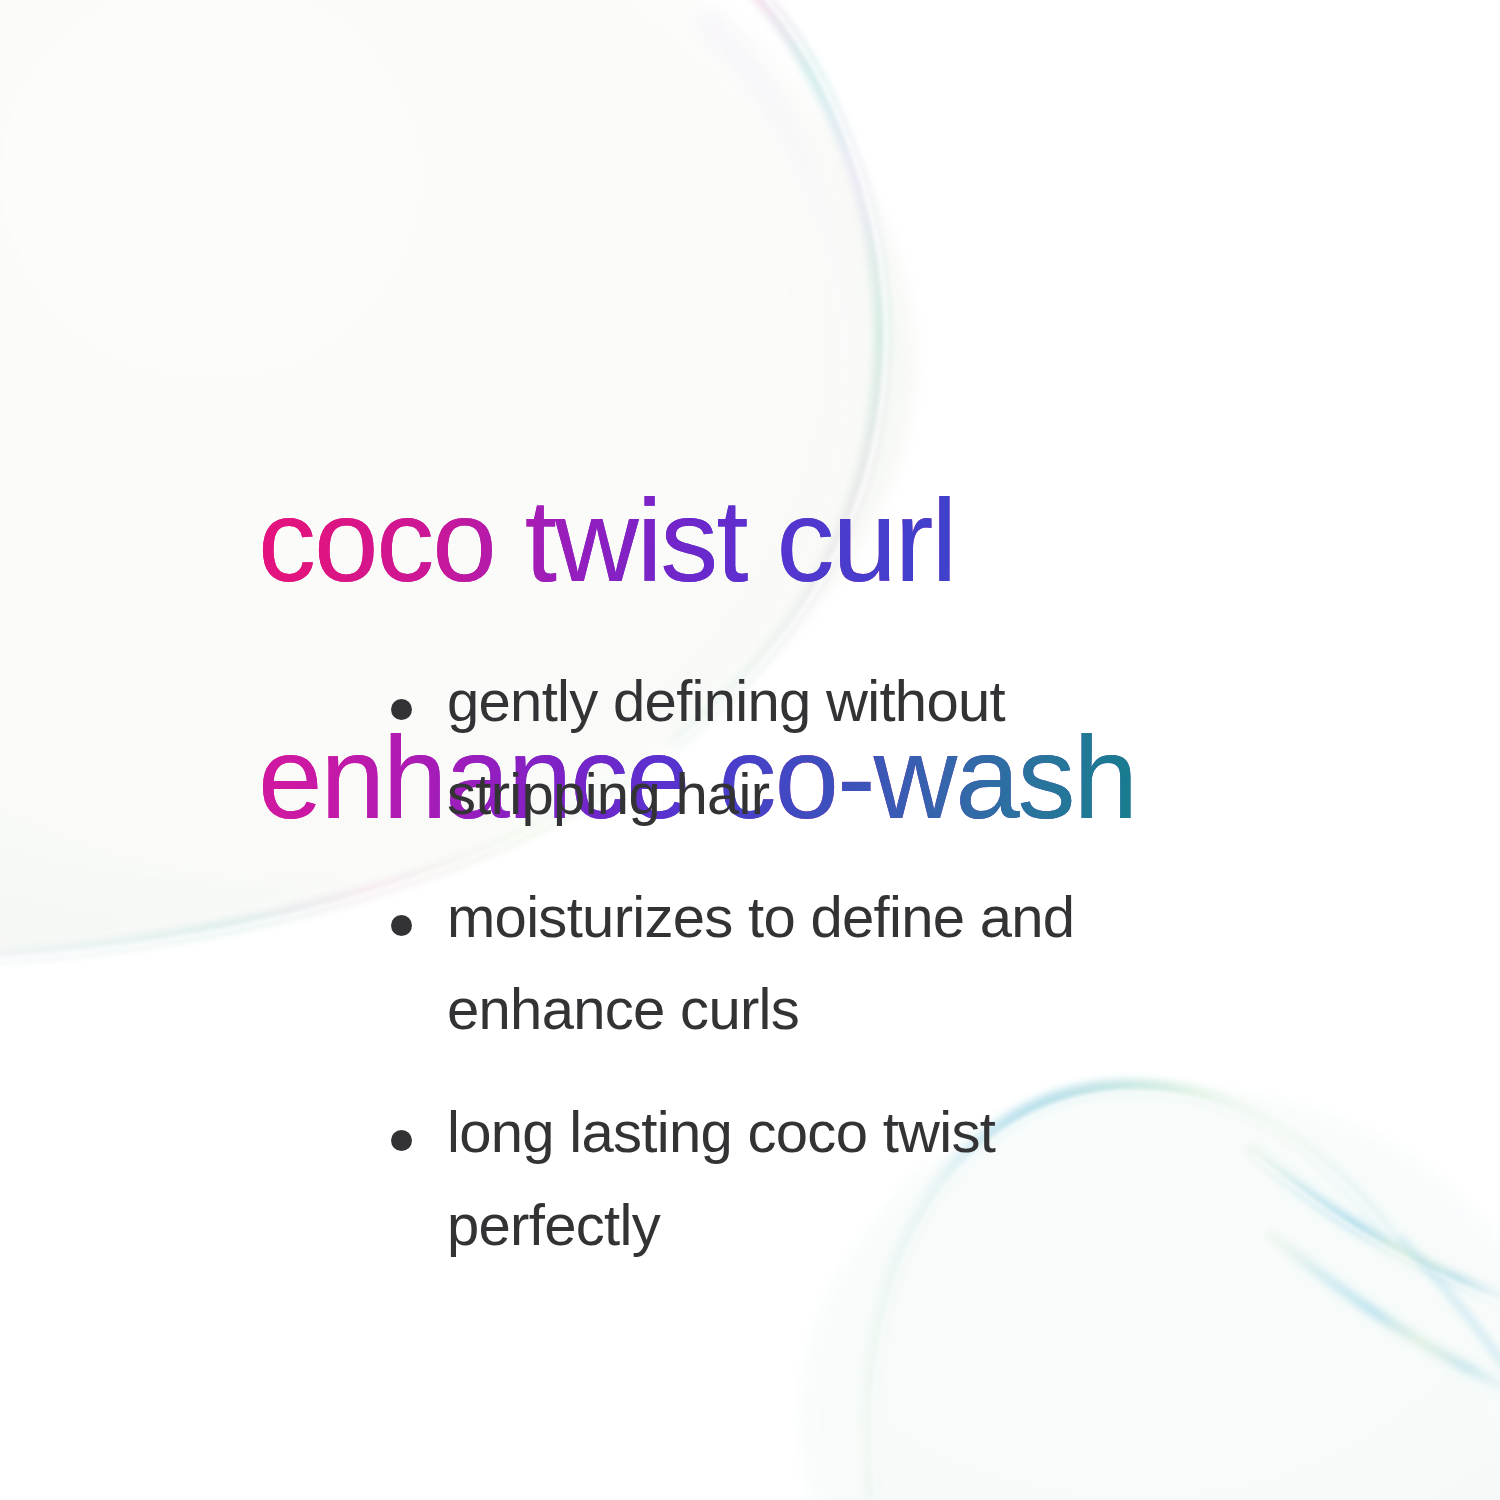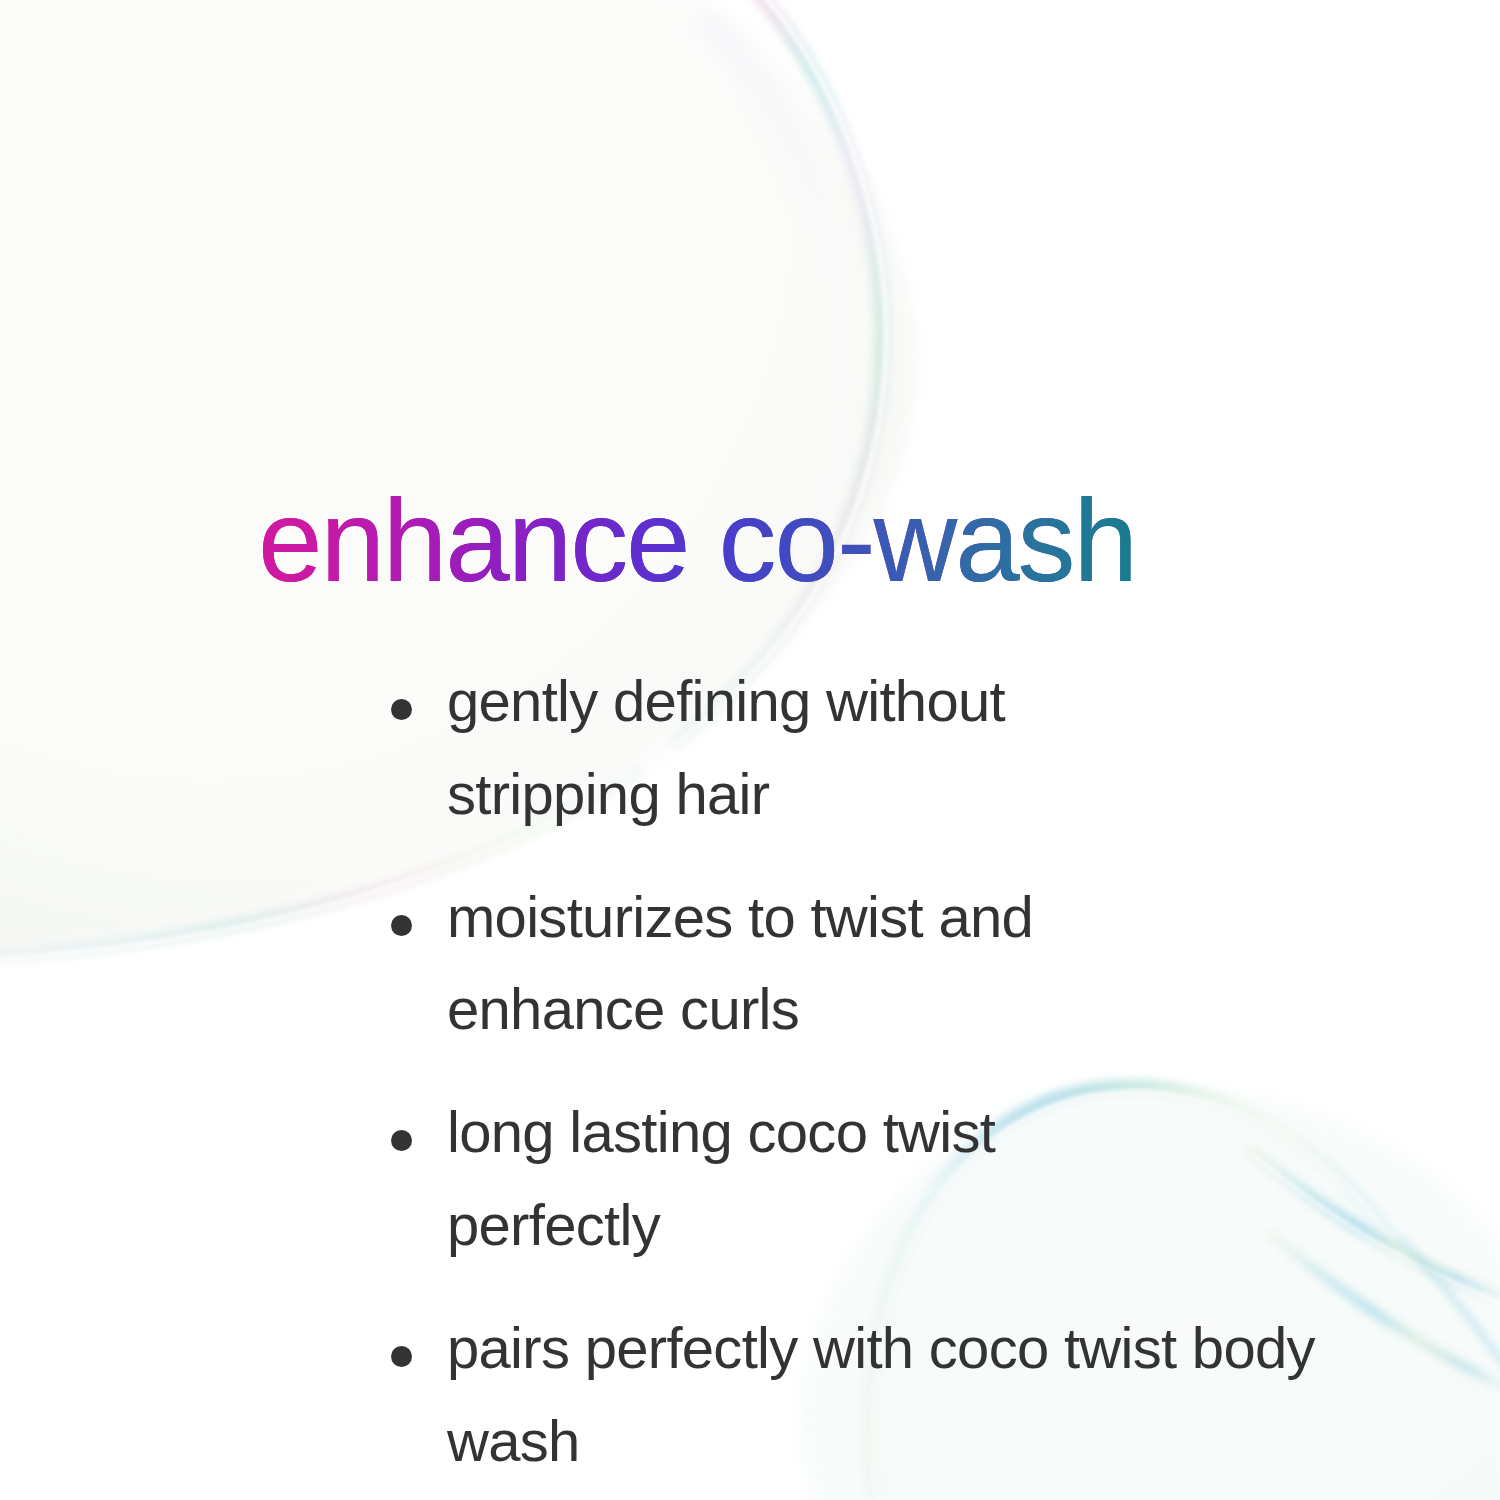--- a/index.html
+++ b/index.html
@@ -240,35 +240,32 @@
         <path d="M 1248,1148 C 1330,1215 1400,1258 1505,1300" fill="none" stroke="url(#rimEdgeR)" stroke-width="11" filter="url(#blurMd)" opacity="0.9"></path>
         <path d="M 1252,1154 C 1334,1221 1404,1264 1508,1306" fill="none" stroke="#ffffff" stroke-width="4" filter="url(#blurSm)" opacity="0.8"></path>
         <path d="M 1268,1232 C 1350,1300 1420,1346 1510,1390" fill="none" stroke="url(#rimEdgeR)" stroke-width="9" filter="url(#blurMd)" opacity="0.75"></path>
         <path d="M 1398,1236 C 1446,1286 1480,1330 1506,1368" fill="none" stroke="#9fd6e8" stroke-width="6" filter="url(#blurMd)" opacity="0.55"></path>
       </g>
 
     </g>
   </svg>
 
   <h1 class="heading">
+    <span class="ln ln1">coco twist curl</span>
     <span class="ln ln2">enhance co-wash</span>
   </h1>
 
   <ul class="bullets" style="list-style:none;">
     <li class="bullet-item w1">
       <span class="bullet-dot"></span>
       <span class="bullet-text">gently defining without stripping hair</span>
     </li>
     <li class="bullet-item w2">
       <span class="bullet-dot"></span>
-      <span class="bullet-text">moisturizes to twist and enhance curls</span>
+      <span class="bullet-text">moisturizes to define and enhance curls</span>
     </li>
     <li class="bullet-item w3">
       <span class="bullet-dot"></span>
       <span class="bullet-text">long lasting coco twist perfectly</span>
     </li>
-    <li class="bullet-item w4">
-      <span class="bullet-dot"></span>
-      <span class="bullet-text">pairs perfectly with coco twist body wash</span>
-    </li>
   </ul>
 
 </div>
 
 </body></html>

